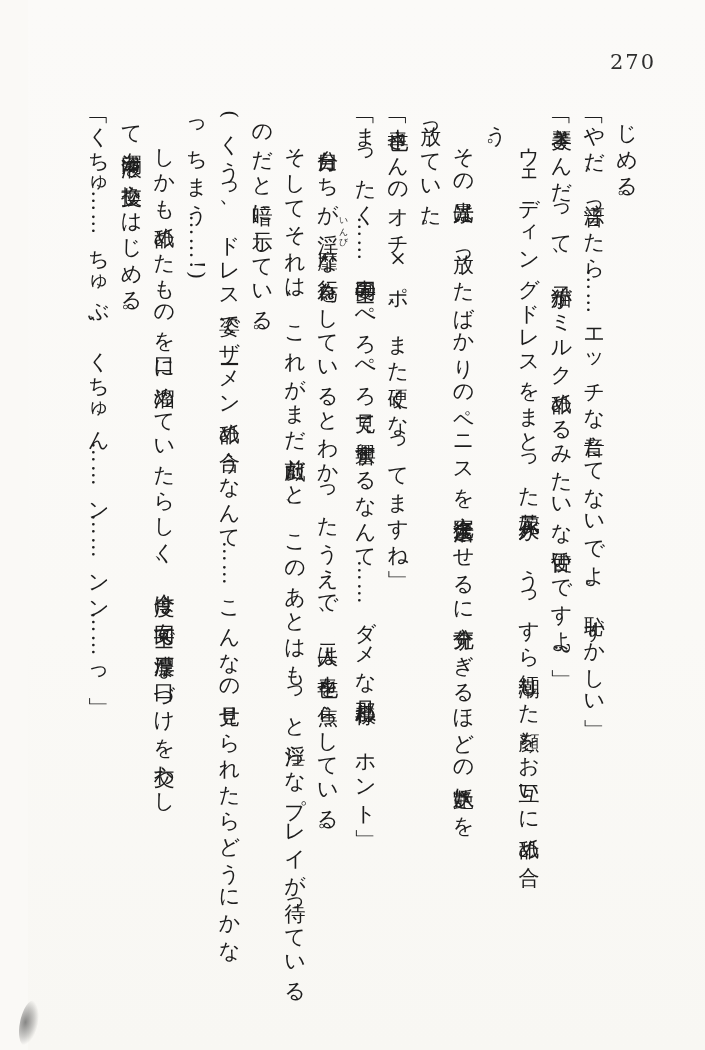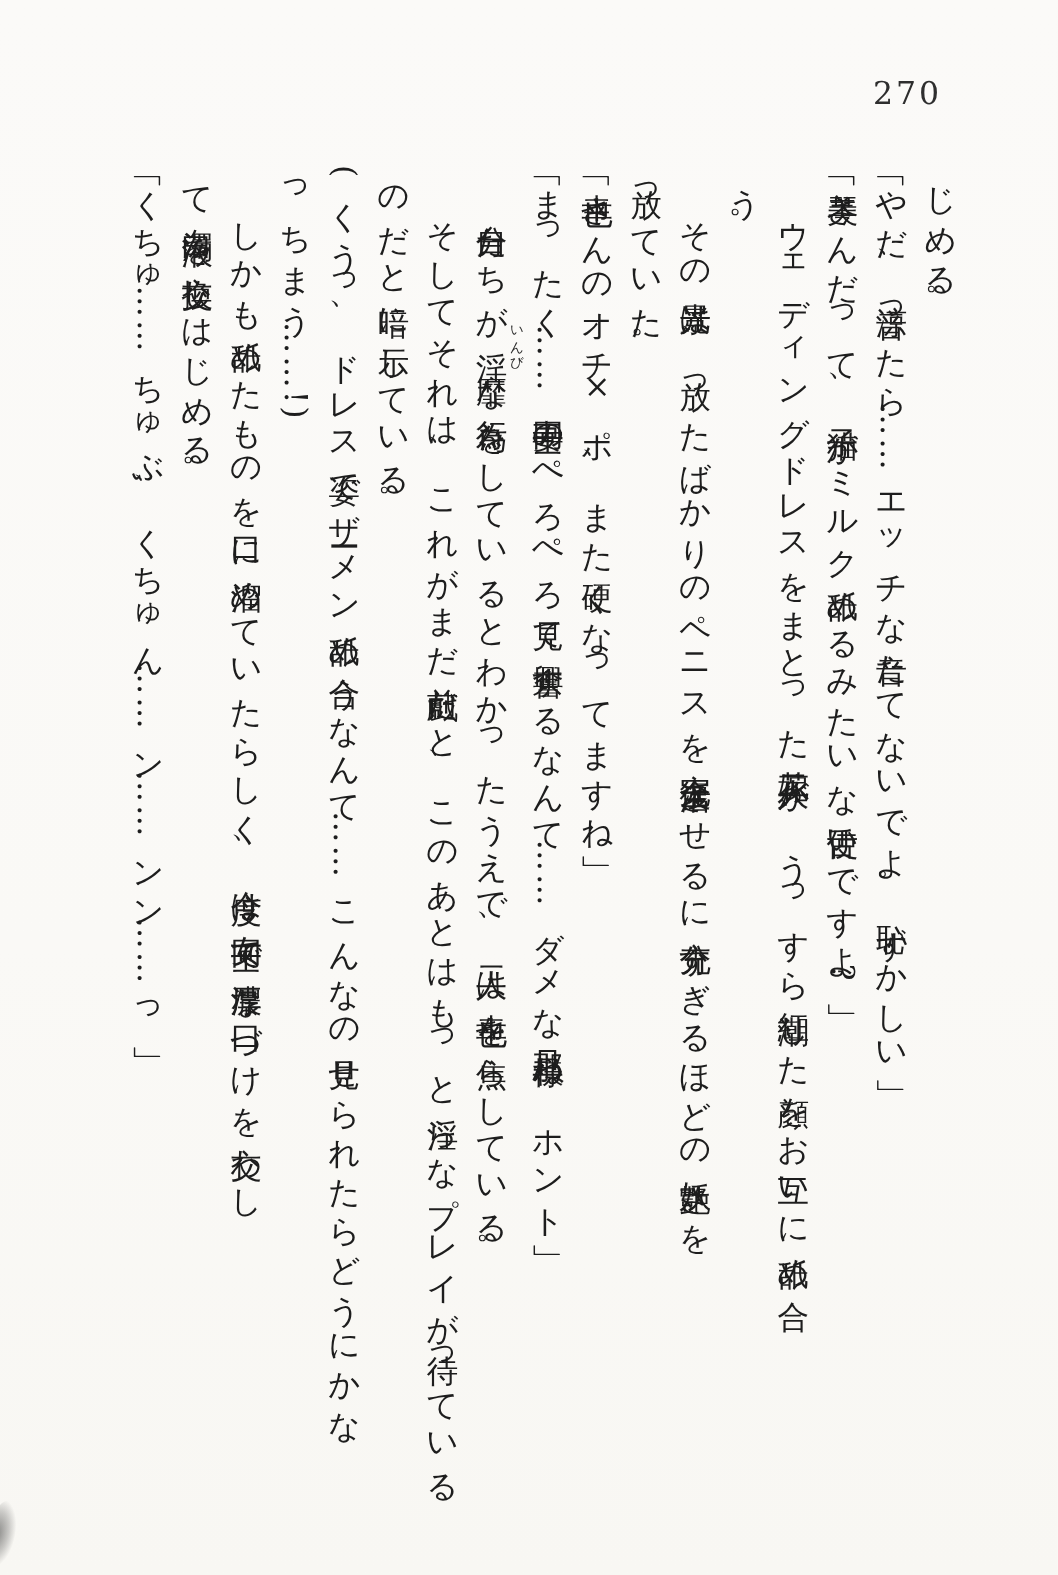--- a/index.html
+++ b/index.html
@@ -11,20 +11,21 @@
     height: 1050px;
     position: relative;
     overflow: hidden;
     background: #faf9f6;
     font-family: "DejaVu Serif", "Liberation Serif", serif;
   }
   .page {
     position: absolute;
     inset: 0;
     background: linear-gradient(180deg, #fbfaf8 0%, #faf9f6 60%, #f8f7f3 100%);
+    margin-left: 28px;
   }
   .page-number {
     position: absolute;
     top: 50px;
     left: 582px;
     font-size: 21px;
     color: #2e2e2e;
     letter-spacing: 2px;
     writing-mode: horizontal-tb;
   }

